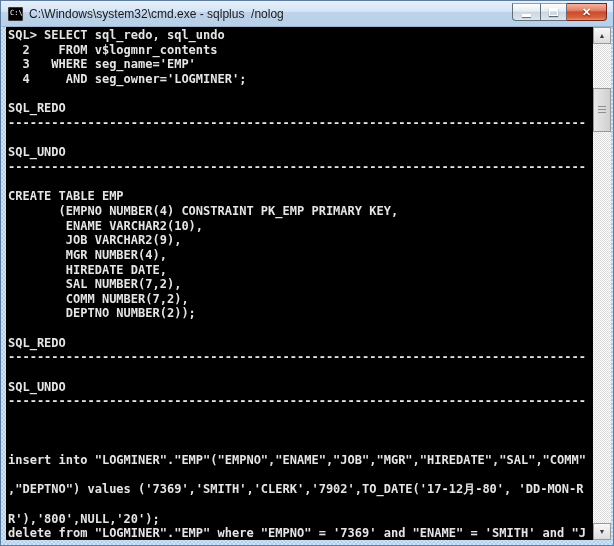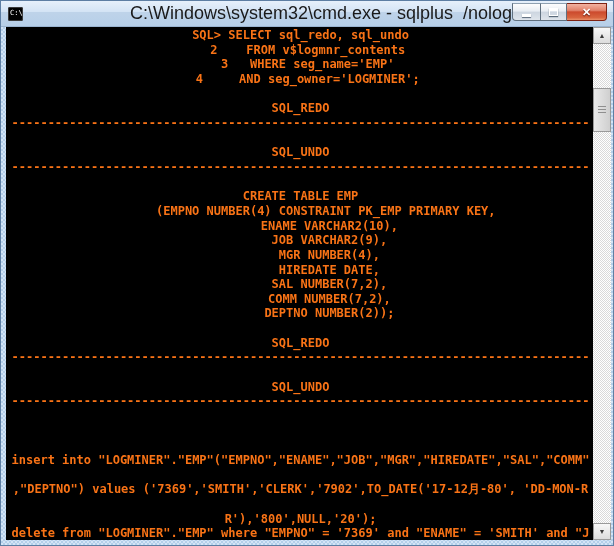--- a/index.html
+++ b/index.html
@@ -23,22 +23,22 @@
   }
   .cmd-icon {
     width:15px; height:14px; margin-left:7px; margin-top:1px;
     background:#000; border-radius:2px;
     box-shadow:inset 0 0 0 1px #3a3a3a;
     color:#fff; font-family:"DejaVu Sans Mono", monospace;
     font-size:7px; line-height:8px; padding-left:2px; padding-top:2px;
     flex:0 0 auto;
   }
   .title {
-    margin-left:6px; font-size:18px; color:#1a1a1a; white-space:pre;
-    flex:1 1 auto; overflow:hidden;text-align:center;
+    margin-left:6px; font-size:12px; color:#1a1a1a; white-space:pre;
+    flex:1 1 auto; overflow:hidden;
   }
 
   
   .win-controls { position:absolute; top:2px; right:6px; display:flex; height:18px; }
   .win-btn {
     height:18px; border:1px solid #60707f; border-top-color:#8fa0b0;
     background:linear-gradient(#fdfdfd 0%, #e8edf3 45%, #ccd5e0 50%, #dfe5ec 100%);
     display:flex; align-items:center; justify-content:center;
     cursor:default;
   }
@@ -53,24 +53,23 @@
   .glyph-max { width:9px; height:8px; border:1px solid #fff; border-top-width:3px; box-shadow:0 1px 1px #5a6a7a; background:transparent; }
   .glyph-close { color:#fff; font-size:11px; font-weight:bold; text-shadow:0 1px 1px #5a1005; line-height:1; }
 
   
   .console {
     position:absolute; left:5px; top:26px; width:587px; height:513px;
     background:#000; overflow:hidden;
   }
   .console-text {
     font-family:"DejaVu Sans Mono", "Liberation Mono", monospace;
-    font-size:12px; font-weight:bold; color:#f97316;
+    font-size:12px; font-weight:bold; color:#e5e5e5;
     line-height:14.65px; white-space:pre;
     padding:1px 0 0 2px;
-    text-align:center;
   }
   .console-line { min-height:14.65px; }
 
   
   .scrollbar {
     position:absolute; left:592px; top:26px; width:18px; height:513px;
     background:repeating-conic-gradient(#ffffff 0% 25%, #d9d9d9 0% 50%);
     background-size:2px 2px;
   }
   .sb-btn {

